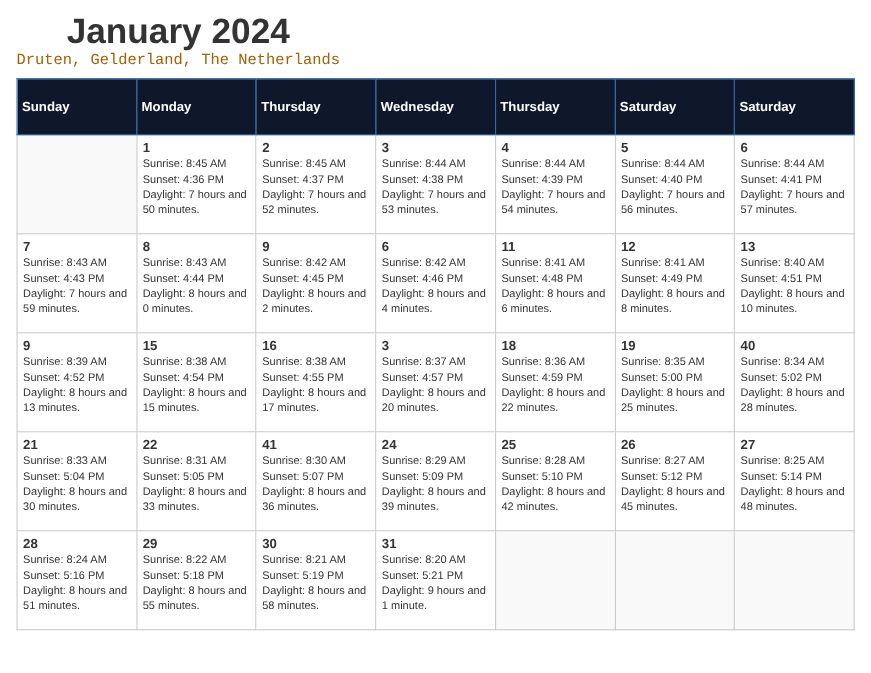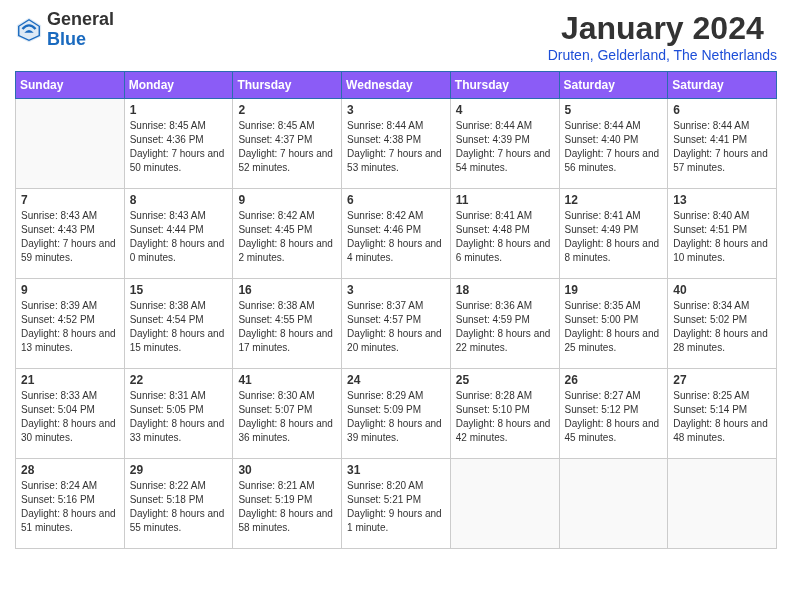--- a/index.html
+++ b/index.html
@@ -37,33 +37,34 @@
     .title-block {
       text-align: center;
     }
     .month-title {
       font-size: 32px;
       font-weight: bold;
       color: #333;
     }
     .location {
       font-size: 14px;
-      color: #1d4ed8;
+      color: #a16207;
+      font-family: Liberation Mono, monospace;
     }
     table {
       width: 100%;
       border-collapse: collapse;
       table-layout: fixed;
     }
     th {
-      background-color: #8b5cf6;
+      background-color: #0f172a;
       color: #fff;
       font-size: 12px;
       font-weight: bold;
-      padding: 6px 4px;
+      padding: 18px 4px;
       text-align: left;
       border: 1px solid #2b6cb0;
     }
     td {
       border: 1px solid #ccc;
       vertical-align: top;
       padding: 4px 5px;
       height: 90px;
       font-size: 10px;
       color: #333;
@@ -81,32 +82,20 @@
     .cell-text {
       font-size: 10px;
       line-height: 1.4;
       color: #333;
     }
   </style>
 </head>
 <body>
 
 <div class="header">
-  <div class="logo">
-    <svg class="logo-icon" viewBox="0 0 30 30">
-      <polygon points="15,2 28,10 28,22 15,28 2,22 2,10" fill="#1a6abf" opacity="0.15"></polygon>
-      <polygon points="15,4 26,11 26,21 15,26 4,21 4,11" fill="none" stroke="#1a6abf" stroke-width="1.5"></polygon>
-      <path d="M8 14 Q15 6 22 14" fill="none" stroke="#1a6abf" stroke-width="2.5"></path>
-      <path d="M10 18 Q15 12 20 18" fill="#1a6abf"></path>
-    </svg>
-    <div class="logo-text">
-      <span class="logo-general">General</span>
-      <span class="logo-blue">Blue</span>
-    </div>
-  </div>
   <div class="title-block">
     <div class="month-title">January 2024</div>
     <div class="location">Druten, Gelderland, The Netherlands</div>
   </div>
 </div>
 
 <table>
   <thead>
     <tr>
     <th>Sunday</th>

